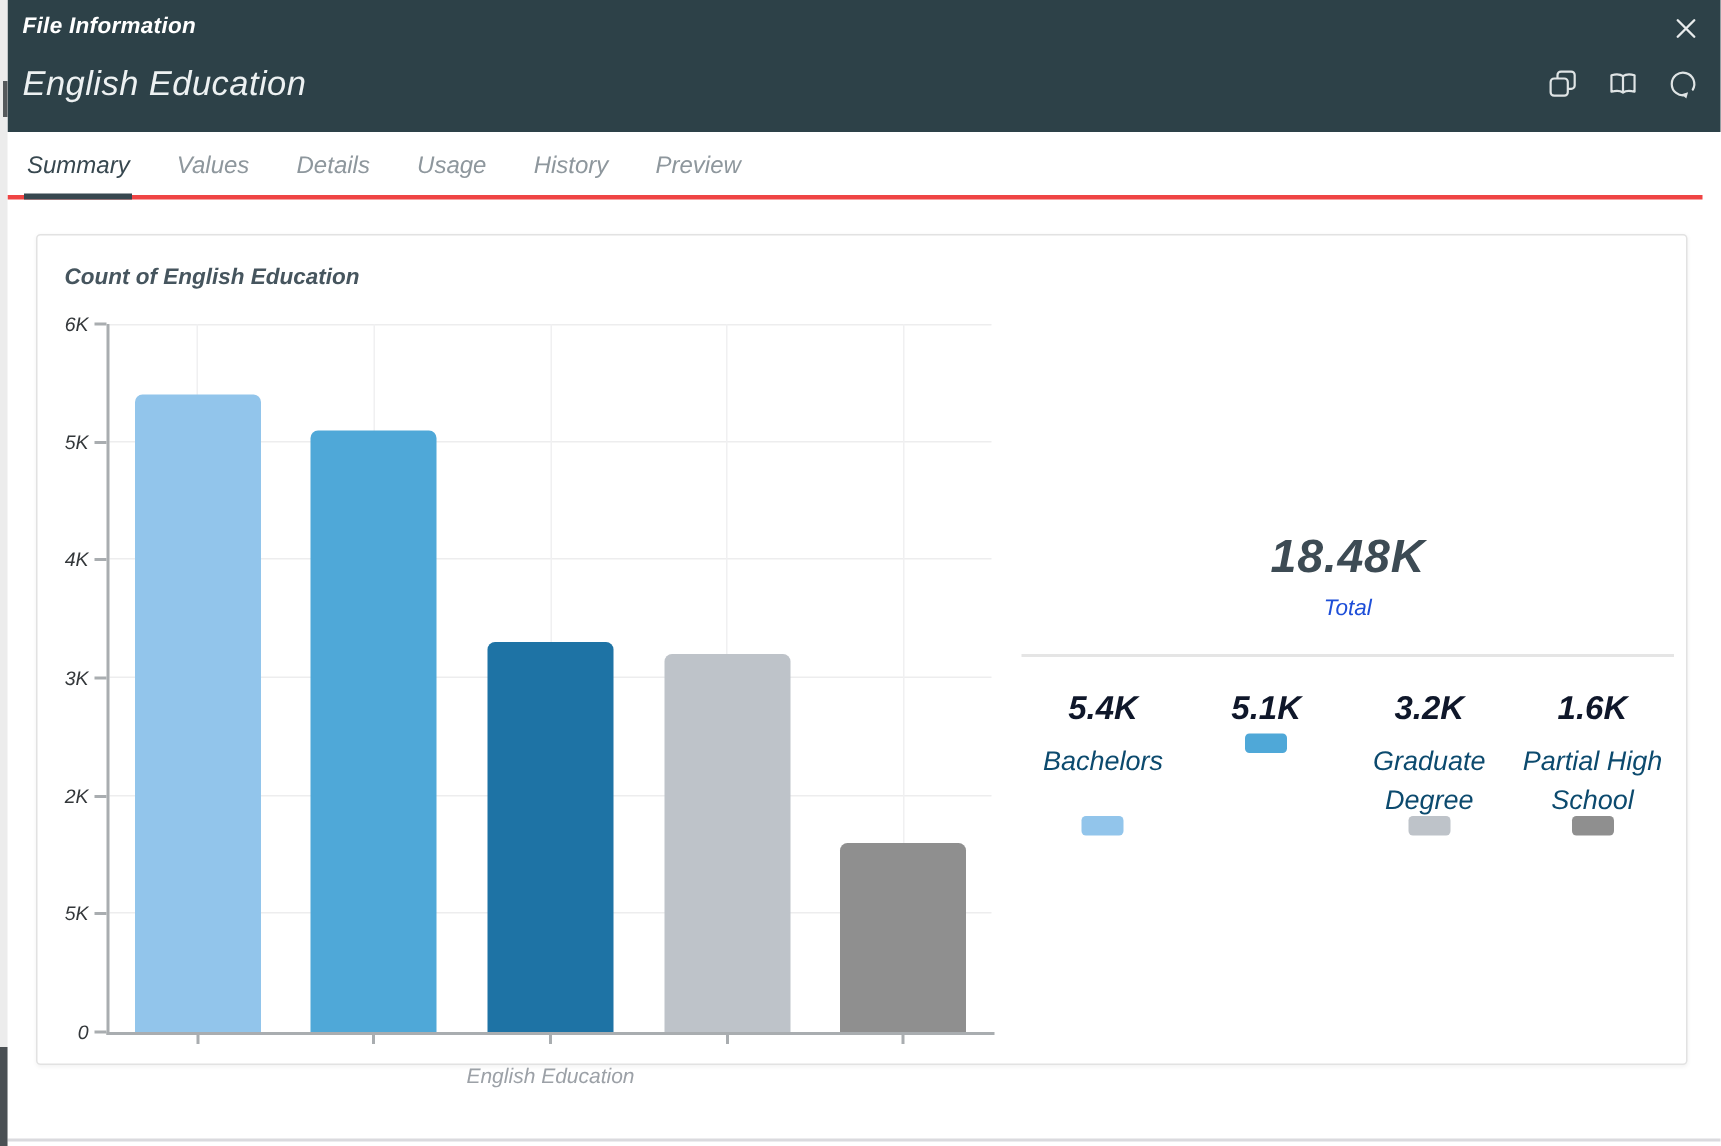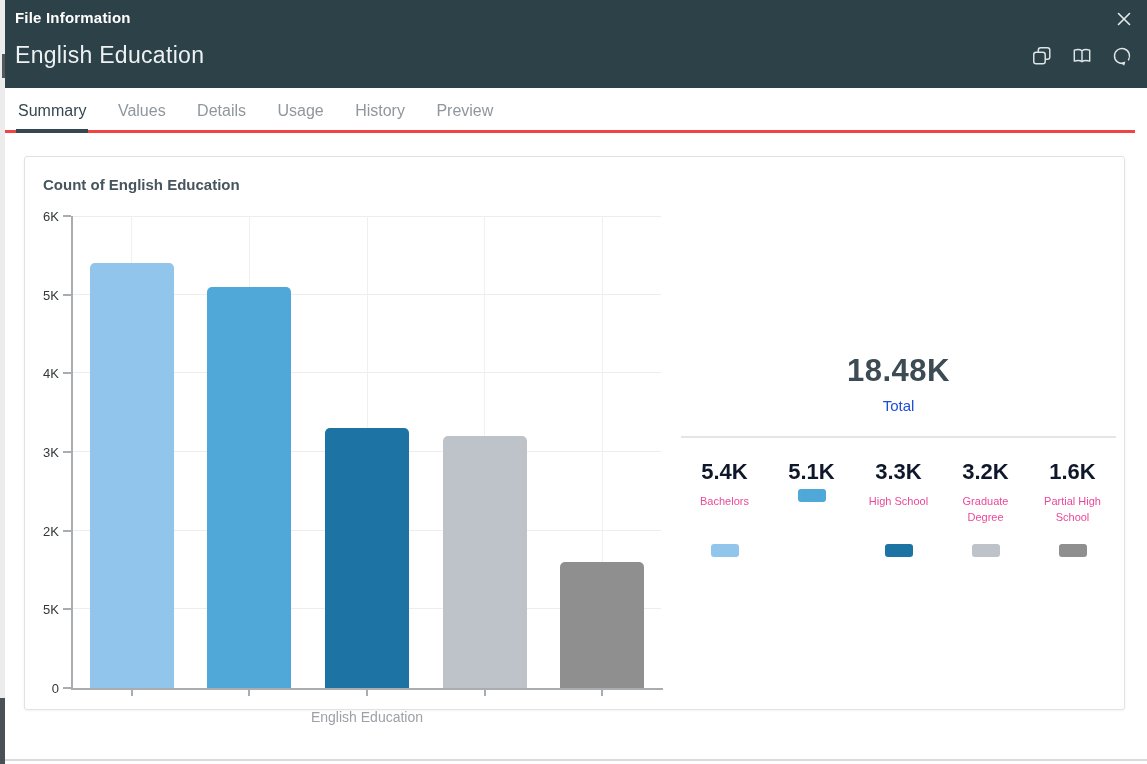--- a/index.html
+++ b/index.html
@@ -9,21 +9,21 @@
     background:#ffffff;
     position:relative;
     overflow:hidden;
   }
 
   
   .left-strip { position:absolute; left:0; top:0; width:5px; height:764px; background:#ECECEC; z-index:6; }
   .strip-nub-top { position:absolute; left:2px; top:54px; width:3px; height:24px; background:#55595C; }
   .strip-nub-bottom { position:absolute; left:0px; top:698px; width:5px; height:66px; background:#4A5054; }
 
-  .dialog { position:absolute; left:5px; top:0; width:1142px; height:764px; background:#fff; }
+  .dialog { position:absolute; left:5px; top:0; width:1142px; height:764px; background:#fff;font-style:italic; }
 
   
   .titlebar { position:relative; height:88px; background:#2D4148; }
   .titlebar-top { display:flex; justify-content:space-between; align-items:flex-start; padding:9px 14px 0 10px; }
   .window-title { font-size:15px; font-weight:bold; color:#FFFFFF; letter-spacing:0.2px; }
   .close-btn { cursor:pointer; margin-top:1px; }
   .titlebar-main { position:absolute; left:10px; right:14px; top:42px; display:flex; justify-content:space-between; align-items:center; }
   .page-title { font-size:23px; font-weight:300; color:#EDF1F2; letter-spacing:0.3px; }
   .header-actions { display:flex; gap:18px; align-items:center; }
   .header-actions .hicon { cursor:pointer; display:inline-flex; }
@@ -57,21 +57,21 @@
 
   
   .summary-panel { position:absolute; left:656px; top:0; width:435px; }
   .total-value { margin-top:196px; text-align:center; font-size:31px; line-height:36px;
                  font-weight:bold; color:#3D4B54; letter-spacing:0.5px; }
   .total-label { margin-top:8px; text-align:center; font-size:15px; color:#1d4ed8; }
   .divider { margin-top:22px; height:2px; background:#E5E5E5; }
   .stats-row { display:flex; margin-top:21px; }
   .stat-col { flex:1; text-align:center; padding:0 3px; min-width:0; }
   .stat-value { font-size:22px; font-weight:bold; color:#0f172a; }
-  .stat-label { margin-top:9px; font-size:11px; line-height:1.45; color:#ec4899; height:46px; }
+  .stat-label { margin-top:9px; font-size:18px; line-height:1.45; color:#0c4a6e; height:46px; }
   .stat-swatch { width:28px; height:13px; border-radius:3px; margin:4px auto 0; }
 
   .bottom-line { position:absolute; left:0; top:759px; width:1147px; height:2px; background:#DADADE; z-index:5; }
 
   svg { display:block; }
 </style>
 </head>
 <body>
 
 <div class="left-strip">
@@ -179,25 +179,20 @@
           <div class="stat-col">
             <div class="stat-value">5.4K</div>
             <div class="stat-label">Bachelors</div>
             <div class="stat-swatch" style="background: rgb(146, 197, 235);"></div>
           </div>
           <div class="stat-col">
             <div class="stat-value">5.1K</div>
             <div class="stat-swatch" style="background: rgb(79, 168, 216);"></div>
           </div>
           <div class="stat-col">
-            <div class="stat-value">3.3K</div>
-            <div class="stat-label">High School</div>
-            <div class="stat-swatch" style="background: rgb(30, 115, 165);"></div>
-          </div>
-          <div class="stat-col">
             <div class="stat-value">3.2K</div>
             <div class="stat-label">Graduate Degree</div>
             <div class="stat-swatch" style="background: rgb(190, 195, 201);"></div>
           </div>
           <div class="stat-col">
             <div class="stat-value">1.6K</div>
             <div class="stat-label">Partial High School</div>
             <div class="stat-swatch" style="background: rgb(143, 143, 143);"></div>
           </div>
         </div>

